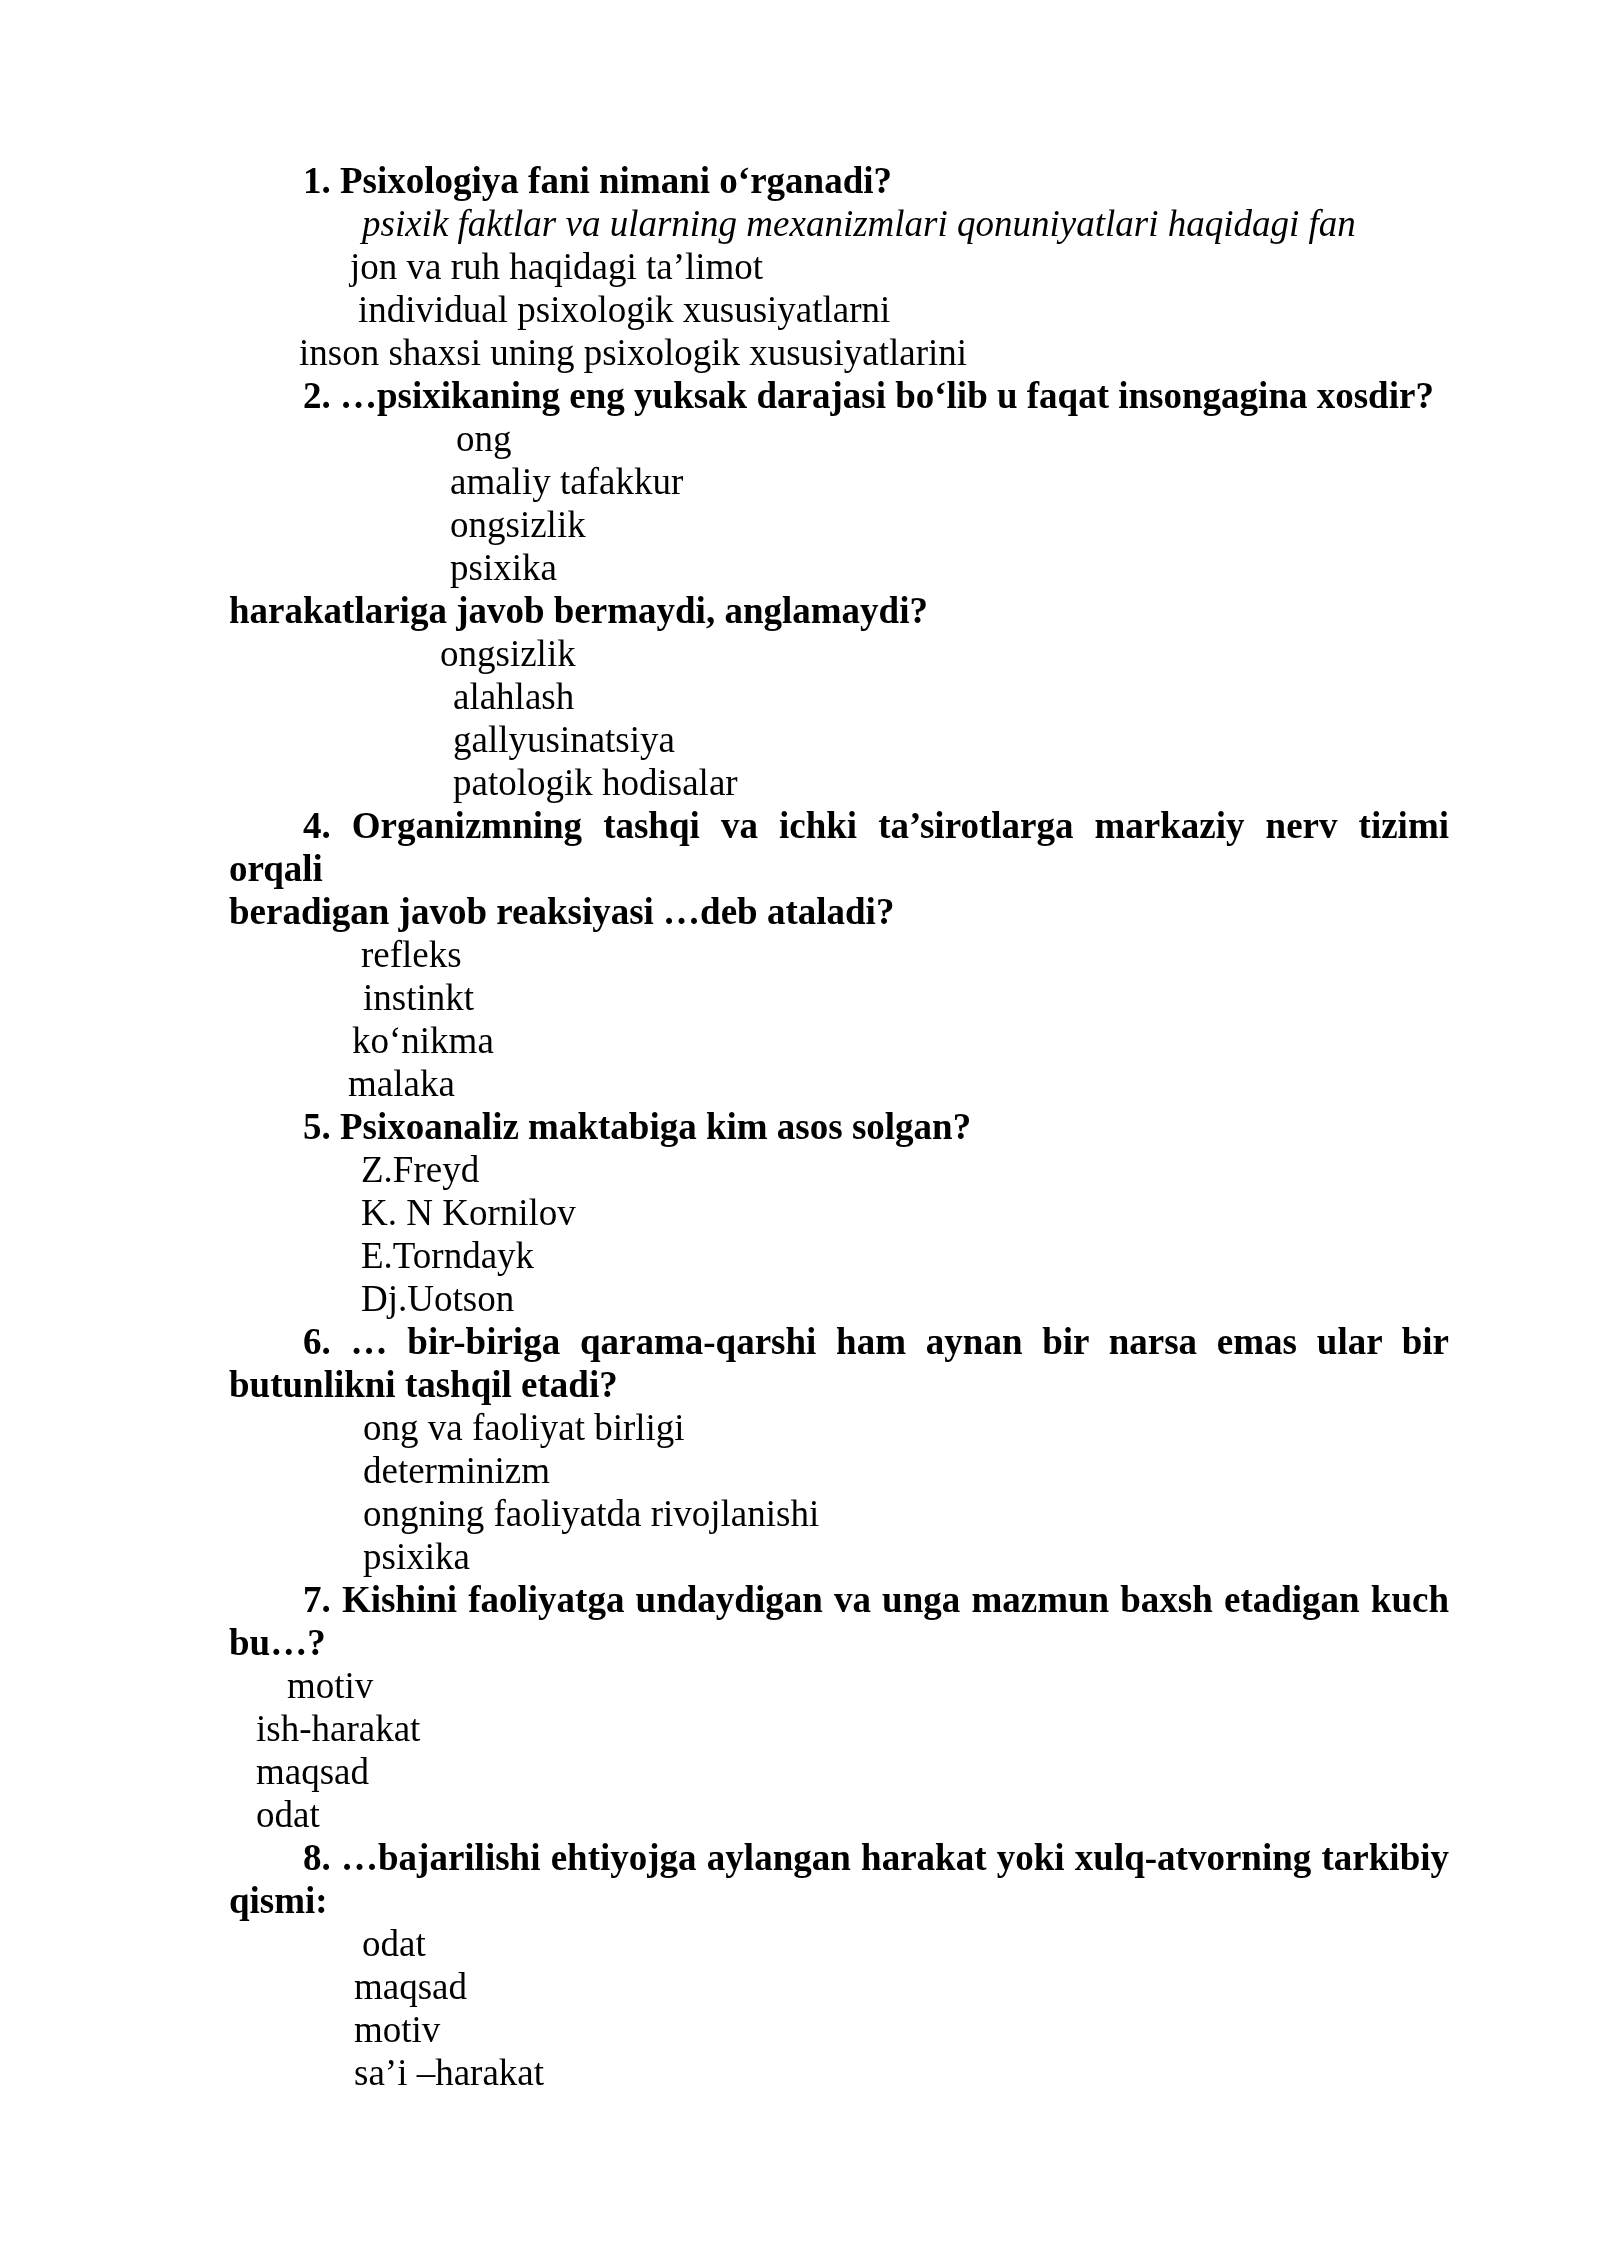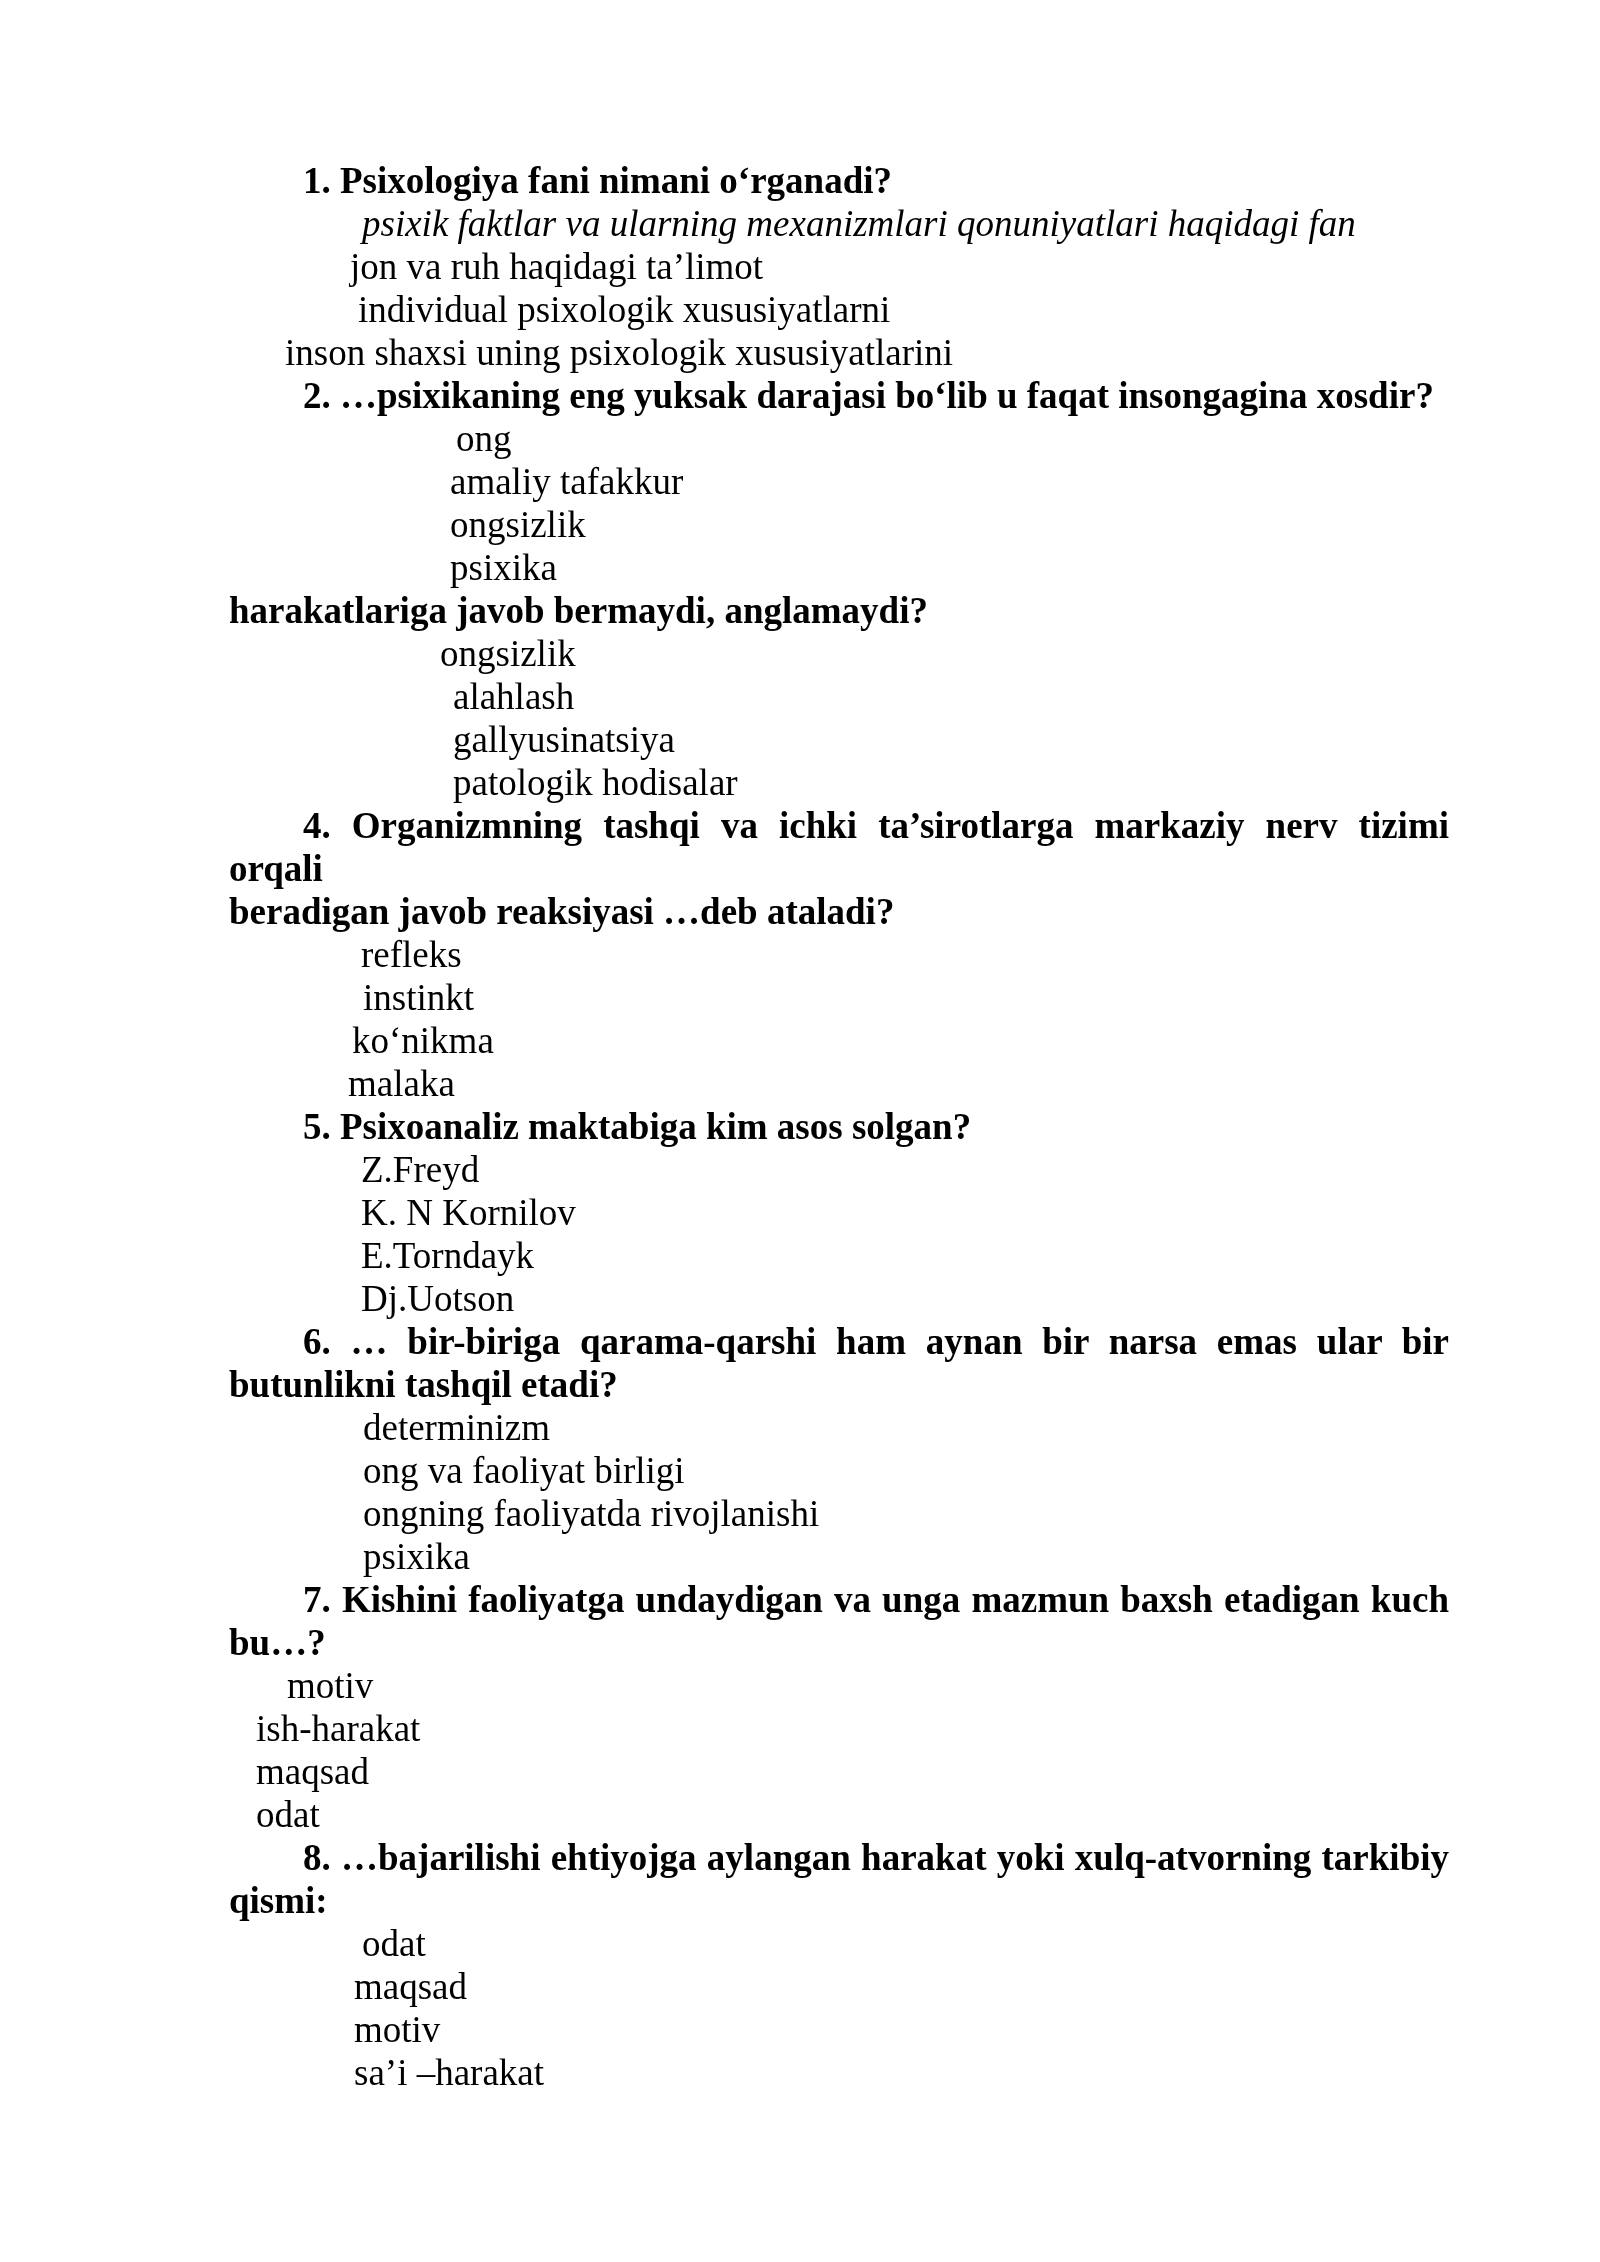--- a/index.html
+++ b/index.html
@@ -26,21 +26,21 @@
   .qline1, .qline2 { font-weight: bold; margin: 0; }
   .qline1 { text-indent: 74px; }
   
   .jline { text-align: justify; text-align-last: justify; }
   .sline { text-align: left; }
   .opt { margin: 0; text-align: left; }
 
   .q1 .opt { margin-left: 129px; }
   .q1 .opt:nth-child(1) { margin-left: 133px; font-style: italic; }
   .q1 .opt:nth-child(2) { margin-left: 121px; }
-  .q1 .opt:nth-child(4) { margin-left: 56px; }
+  .q1 .opt:nth-child(4) { margin-left: 70px; }
 
   .q2 .opt { margin-left: 221px; }
   .q2 .opt:nth-child(1) { margin-left: 227px; }
 
   .q3 .opt { margin-left: 224px; }
   .q3 .opt:nth-child(1) { margin-left: 211px; }
 
   .q4 .opt { margin-left: 132px; }
   .q4 .opt:nth-child(2) { margin-left: 134px; }
   .q4 .opt:nth-child(3) { margin-left: 123px; }
@@ -109,22 +109,22 @@
       <div class="opt">K. N Kornilov</div>
       <div class="opt">E.Torndayk</div>
       <div class="opt">Dj.Uotson</div>
     </div>
   </section>
 
   <section>
     <div class="qline1 jline">6. … bir-biriga qarama-qarshi ham aynan bir narsa emas ular bir</div>
     <div class="qline2">butunlikni tashqil etadi?</div>
     <div class="opts q6">
+      <div class="opt">ong va faoliyat birligi</div>
       <div class="opt">determinizm</div>
-      <div class="opt">ong va faoliyat birligi</div>
       <div class="opt">ongning faoliyatda rivojlanishi</div>
       <div class="opt">psixika</div>
     </div>
   </section>
 
   <section>
     <div class="qline1 jline">7. Kishini faoliyatga undaydigan va unga mazmun baxsh etadigan kuch</div>
     <div class="qline2">bu…?</div>
     <div class="opts q7">
       <div class="opt">motiv</div>

